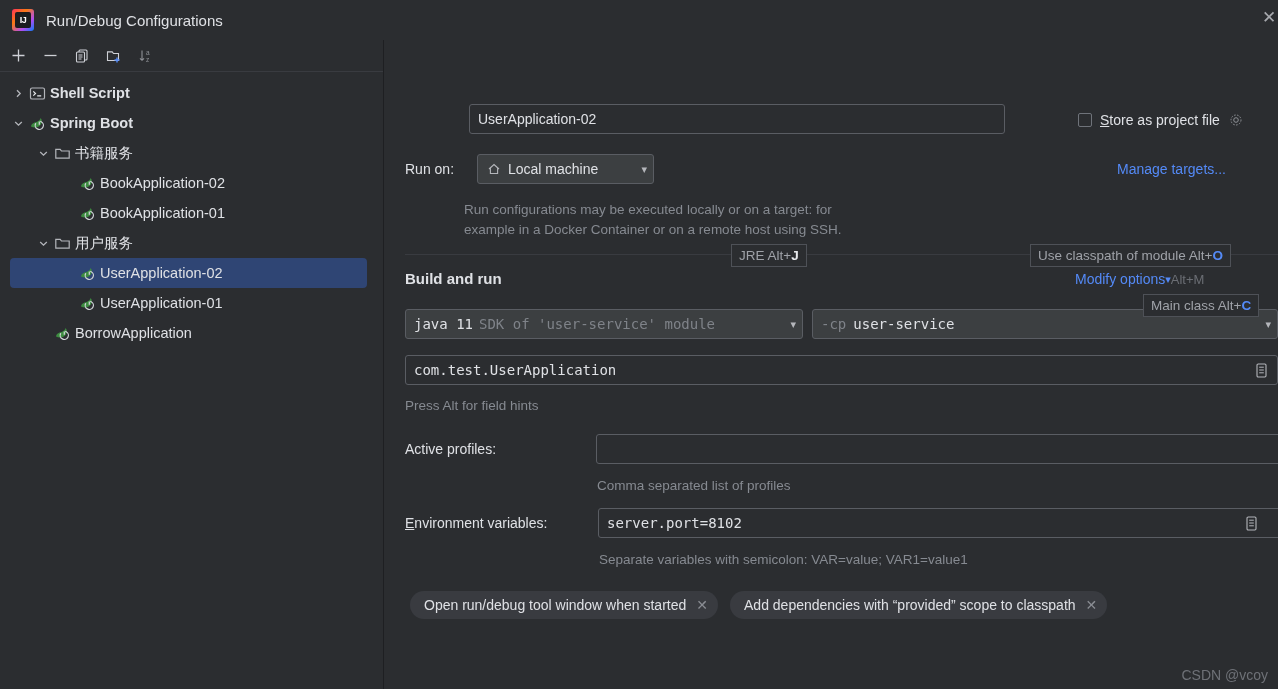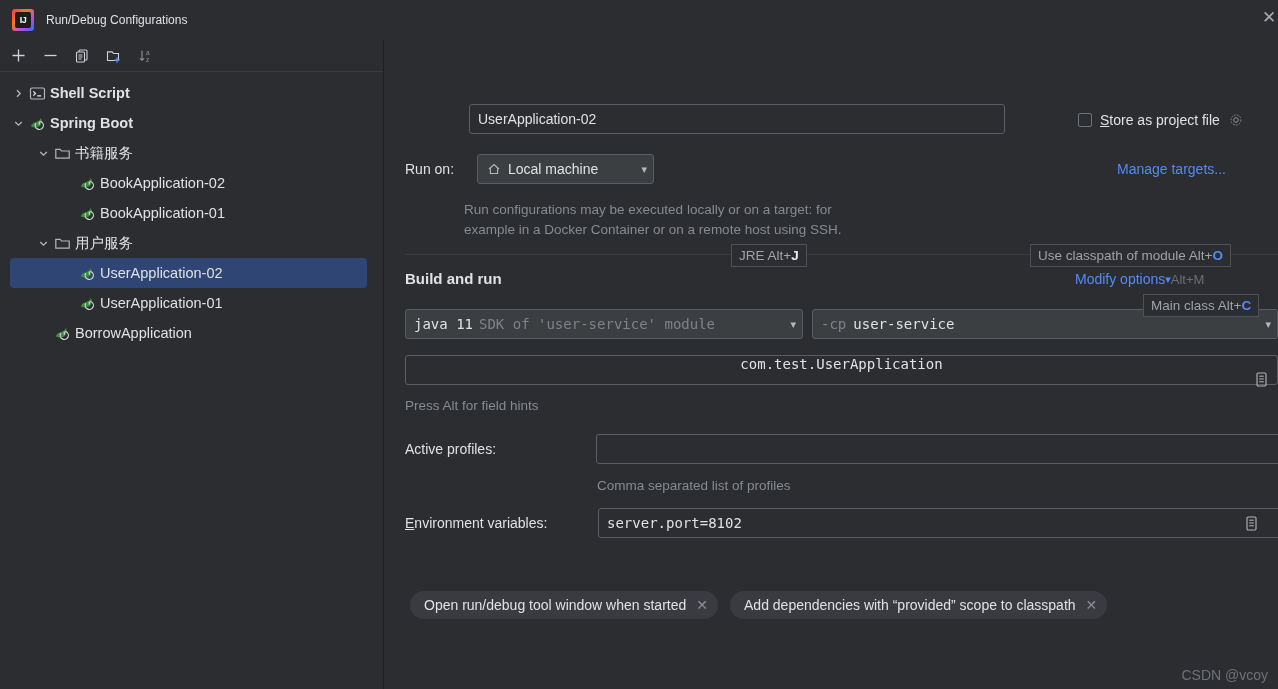--- a/index.html
+++ b/index.html
@@ -29,21 +29,21 @@
     margin-right: 12px;
   }
   .ij-logo::after {
     content: "IJ";
     position: absolute; inset: 3px;
     background: #1b1d1f; border-radius: 2px;
     color: #fff; font-size: 9px; font-weight: bold;
     display: flex; align-items: center; justify-content: center;
     letter-spacing: -0.5px;
   }
-  .title-text { font-size: 12px; color: #dfe1e5; }
+  .title-text { font-size: 15px; color: #dfe1e5; }
 
   .close-btn {
     position: absolute; right: -6px; top: 2px;
     width: 30px; height: 30px;
     display: flex; align-items: center; justify-content: center;
     color: #a6a8ad; font-size: 17px; cursor: pointer;
   }
 
   
   .sidebar {
@@ -386,21 +386,21 @@
     <span class="mono mono-dim" style="margin-left:6px;">SDK of 'user-service' module</span>
     <span class="chev">▾</span>
   </div>
 
   <div class="combo" style="position:absolute; left:428px; top:269px; width:466px;">
     <span class="mono mono-dim">-cp</span>
     <span class="mono mono-bright" style="margin-left:7px;">user-service</span>
     <span class="chev">▾</span>
   </div>
 
-  <div class="txtfield" style="position:absolute; left:21px; top:315px; width:873px;flex-direction:column;">
+  <div class="txtfield" style="position:absolute; left:21px; top:315px; width:873px;">
     <span class="mono mono-bright">com.test.UserApplication</span>
     <span class="field-icon" style="margin-left:auto;">
       <svg width="13" height="15" viewBox="0 0 13 15">
         <rect x="2" y="1" width="9" height="13" rx="1.2" stroke="#b4b6bb" stroke-width="1.1" fill="none"></rect>
         <path d="M4.2 4.2h4.6M4.2 7h4.6M4.2 9.8h4.6" stroke="#b4b6bb" stroke-width="1"></path>
       </svg>
     </span>
   </div>
 
   <div class="hint" style="position:absolute; left:21px; top:356px;">Press Alt for field hints</div>
@@ -416,20 +416,21 @@
   </div>
   <div class="txtfield" style="position:absolute; left:214px; top:468px; width:698px;">
     <span class="mono mono-bright">server.port=8102</span>
     <span class="field-icon" style="margin-left:auto; margin-right:28px;">
       <svg width="13" height="15" viewBox="0 0 13 15">
         <rect x="2" y="1" width="9" height="13" rx="1.2" stroke="#b4b6bb" stroke-width="1.1" fill="none"></rect>
         <path d="M4.2 4.2h4.6M4.2 7h4.6M4.2 9.8h4.6" stroke="#b4b6bb" stroke-width="1"></path>
       </svg>
     </span>
   </div>
+  <div class="hint" style="position:absolute; left:215px; top:510px;">Separate variables with semicolon: VAR=value; VAR1=value1</div>
 
   <div style="position:absolute; left:26px; top:551px; display:flex; gap:12px;" id="chips-root">
       <div class="chip">
         <span>Open run/debug tool window when started</span>
         <span class="chip-x">✕</span>
       </div>
       <div class="chip">
         <span>Add dependencies with “provided” scope to classpath</span>
         <span class="chip-x">✕</span>
       </div>

